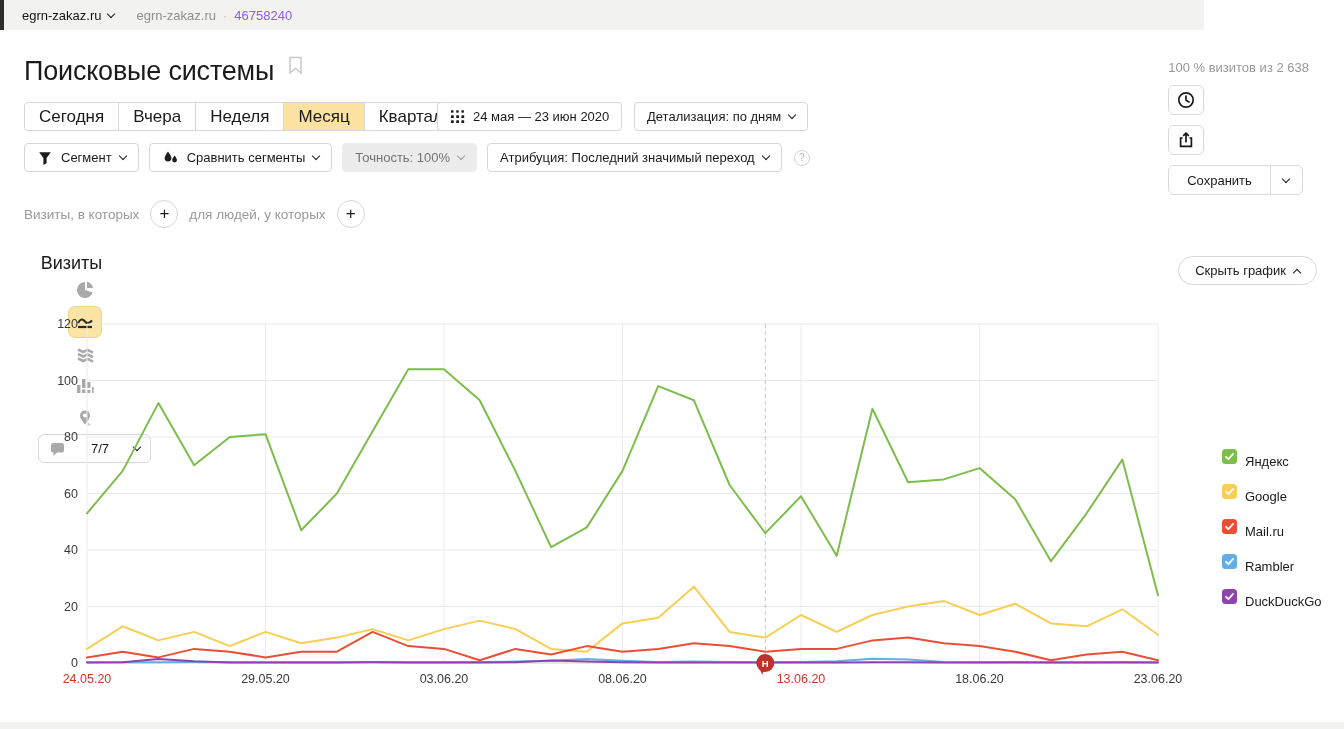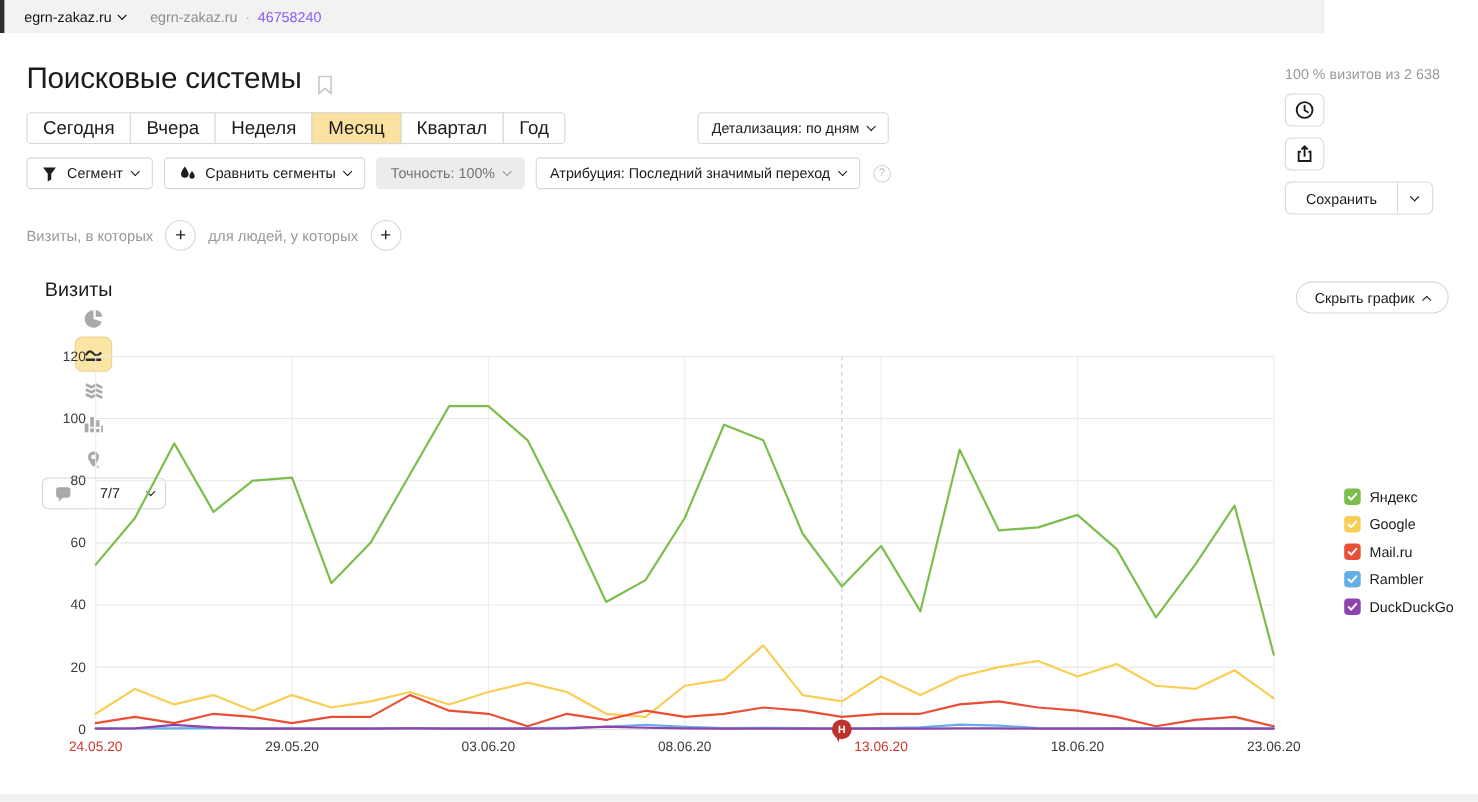--- a/index.html
+++ b/index.html
@@ -16,21 +16,21 @@
   .topbar .dot { color:#b3b3b3; margin:0 7px; }
   .topbar .cid { color:#8b5cf6; }
 
   .chv { display:inline-block; width:6px; height:6px; border-right:1.5px solid currentColor;
          border-bottom:1.5px solid currentColor; transform:rotate(45deg); margin-top:-3px; }
   .chv.up { transform:rotate(-135deg); margin-top:4px; }
   .chv.gray { color:#9a9a9a; }
 
   
   .page-title { position:absolute; left:24px; top:56px; font-size:27px; font-weight:500; letter-spacing:-.2px;
-                display:flex; align-items:flex-end; gap:14px; }
+                display:flex; align-items:flex-start; gap:14px; }
   .hdr-right { position:absolute; right:27px; top:60px; display:flex; align-items:flex-start; gap:10px;flex-direction:column; }
   .visits-summary { color:#999; font-size:13px; margin-right:8px; }
   .ibtn { height:30px; min-width:36px; border:1px solid #d9d9d9; border-radius:6px; background:#fff;
           display:flex; align-items:center; justify-content:center; cursor:pointer; }
   .split { display:flex; align-items:stretch; border:1px solid #d9d9d9; border-radius:6px; overflow:hidden; height:30px; background:#fff; }
   .split .lbl { padding:0 18px; display:flex; align-items:center; font-size:13px; cursor:pointer; }
   .split .caret { width:32px; display:flex; align-items:center; justify-content:center; border-left:1px solid #d9d9d9; cursor:pointer; }
 
   
   .row-tabs { position:absolute; left:24px; top:102px; display:flex; align-items:center; }
@@ -66,21 +66,21 @@
   .ann-dd { height:29px; border:1px solid #d7d7d7; border-radius:6px; display:flex; align-items:center;
             gap:25px; padding:0 10px; margin-left:14px; font-size:13px; cursor:pointer; }
   .hide-chart { position:absolute; right:27px; top:256px; height:29px; border:1px solid #d7d7d7; border-radius:15px;
                 background:#fff; display:flex; align-items:center; gap:8px; padding:0 16px; font-size:13px; cursor:pointer; }
 
   
   #chart { position:absolute; left:0; top:300px; width:1200px; height:405px; }
   #legend { position:absolute; left:1222px; top:444px; display:flex; flex-direction:column; gap:10px; }
   .leg-item { display:flex; align-items:center; gap:8px; cursor:pointer; }
   .leg-box { width:15px; height:15px; border-radius:3.5px; display:flex; align-items:center; justify-content:center; }
-  .leg-lbl { font-size:13px; color:#1a1a1a; }
+  .leg-lbl { font-size:13px; color:#1a1a1a;margin-top:10px; }
 
   .footer-strip { position:absolute; left:0; bottom:0; width:1344px; height:7px; background:#f2f2f0; }
 </style>
 </head>
 <body>
 
 <div class="app">
 
   <div class="topbar">
     <div class="win-edge"></div>
@@ -124,20 +124,36 @@
 
   <div class="row-tabs">
     <div class="seg">
       <div class="tab">Сегодня</div>
       <div class="tab">Вчера</div>
       <div class="tab">Неделя</div>
       <div class="tab sel">Месяц</div>
       <div class="tab">Квартал</div>
       <div class="tab">Год</div>
     </div>
+  </div>
+  <div class="btn date-btn">
+    <svg width="15" height="15" viewBox="0 0 15 15">
+      <g fill="#1d1d1d">
+        <rect x="1" y="1.2" width="2.5" height="2.5" rx="0.6"></rect>
+          <rect x="6.2" y="1.2" width="2.5" height="2.5" rx="0.6"></rect>
+          <rect x="11.4" y="1.2" width="2.5" height="2.5" rx="0.6"></rect>
+        <rect x="1" y="6.2" width="2.8" height="2.8" rx="0.6"></rect>
+          <rect x="6.2" y="6.2" width="2.8" height="2.8" rx="0.6"></rect>
+          <rect x="11.4" y="6.2" width="2.8" height="2.8" rx="0.6"></rect>
+        <rect x="1" y="11.2" width="2.8" height="2.8" rx="0.6"></rect>
+          <rect x="6.2" y="11.2" width="2.8" height="2.8" rx="0.6"></rect>
+          <rect x="11.4" y="11.2" width="2.8" height="2.8" rx="0.6"></rect>
+      </g>
+    </svg>
+    <span>24 мая — 23 июн 2020</span>
   </div>
   <div class="btn detal-btn">
     <span>Детализация: по дням</span>
     <span class="chv"></span>
   </div>
 
   <div class="row-filters">
     <div class="btn">
       <svg width="16" height="16" viewBox="0 0 16 16">
         <path d="M2.2 2.2 H13.8 L9.6 8 V13.2 L6.4 15 V8 Z" fill="#1d1d1d"></path>

